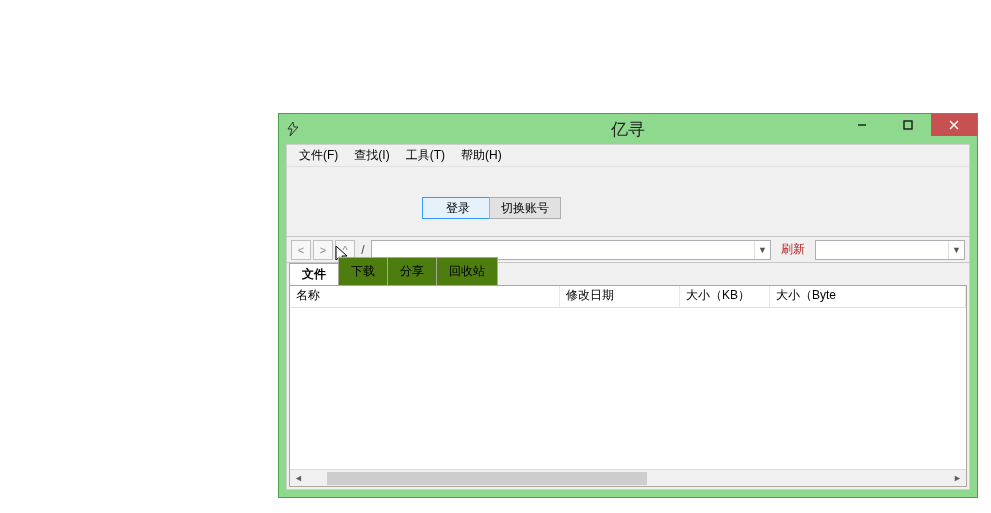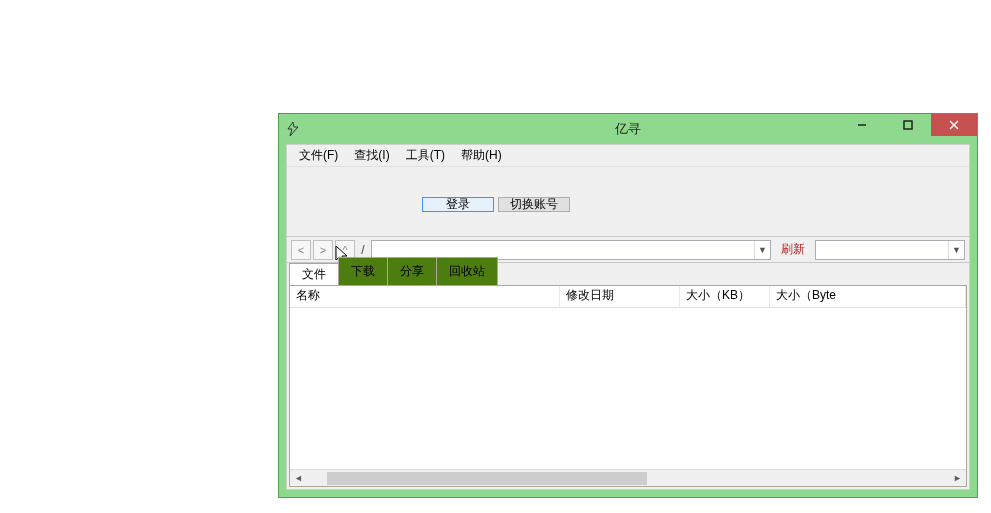--- a/index.html
+++ b/index.html
@@ -34,21 +34,21 @@
   .titlebar-icon {
     width: 16px; height: 16px;
     margin-left: 6px;
     display: inline-block;
     color: #333;
   }
   .titlebar-title {
     position: absolute;
     left: 0; right: 0;
     text-align: center;
-    font-size: 13px;
+    font-size: 17px;
     color: #222;
     pointer-events: none;
   }
   .win-controls {
     position: absolute;
     right: 0; top: 0;
     display: flex;
     height: 22px;
   }
   .win-btn {
@@ -92,35 +92,35 @@
   }
 
   .toolpanel {
     height: 70px;
     background: #f0f0f0;
     border-bottom: 1px solid #c8c8c8;
     position: relative;
   }
   .btn {
     position: absolute;
-    height: 15px;
+    height: 22px;
     border: 1px solid #adadad;
     background: #e1e1e1;
     display: flex;
     align-items: center;
     justify-content: center;
     cursor: pointer;
     font-size: 12px;
   }
   .btn.primary {
     border: 1px solid #3399ff;
     background: #e5f1fb;
   }
   .btn-login { left: 135px; top: 30px; width: 72px; }
-  .btn-switch { left: 211px; top: 30px; width: 72px; text-align: right; }
+  .btn-switch { left: 202px; top: 30px; width: 72px; text-align: right; }
 
   .navbar {
     height: 26px;
     background: #f0f0f0;
     border-bottom: 1px solid #c8c8c8;
     display: flex;
     align-items: center;
     padding: 2px 4px;
     gap: 2px;
   }
@@ -187,20 +187,21 @@
     background: #4d7c0f;
     margin-right: -1px;
     display: flex; align-items: center;
     cursor: pointer;
     position: relative;
   }
   .tab.active {
     background: #fff;
     height: 22px;
     z-index: 2;
+    font-weight: bold;
   }
 
   .listview-wrap {
     flex: 1;
     border: 1px solid #aca899;
     background: #fff;
     margin: 0 2px 2px 2px;
     display: flex;
     flex-direction: column;
     overflow: hidden;

